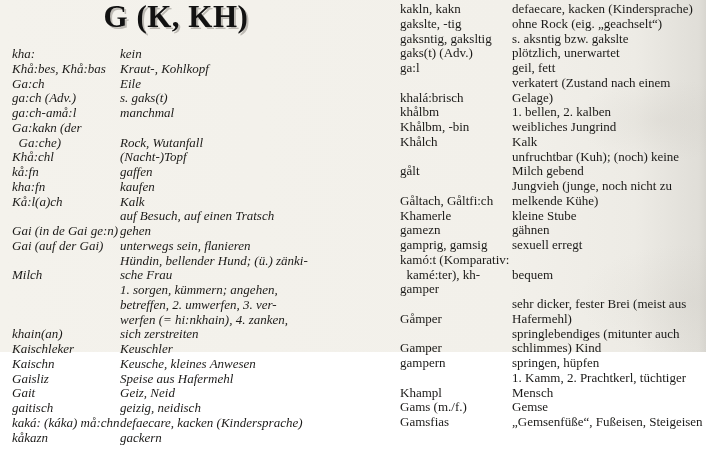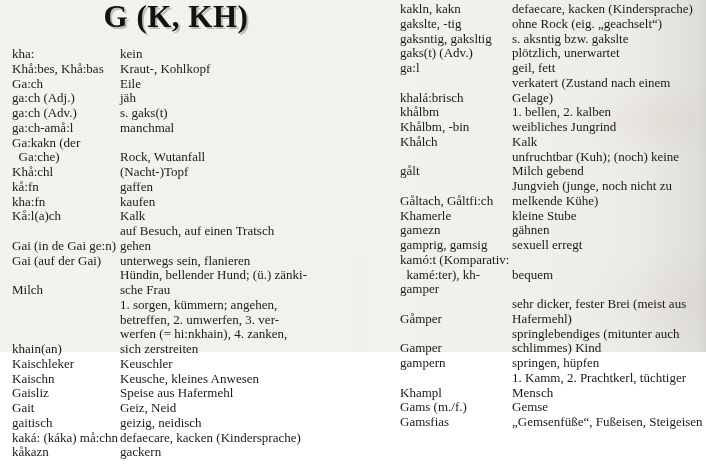--- a/index.html
+++ b/index.html
@@ -32,21 +32,21 @@
     font-weight: bold;
     letter-spacing: 0.5px;
     color: #121212;
     text-shadow: 2px 2px 0 rgba(125,120,112,0.45);
   }
   .column {
     position: absolute;
     font-size: 13px;
     line-height: 14.75px;
   }
-  .column-left  { left: 12px;  top: 47px; width: 340px; }
+  .column-left  { left: 12px;  top: 47px; width: 340px; font-style: italic; }
   .column-right { left: 400px; top: 2px;  width: 306px; }
   .entry { display: flex; align-items: flex-end; }
   .term {
     flex: 0 0 108px;
     white-space: pre;
   }
   .column-right .term { flex-basis: 112px; }
   .def {
     flex: 0 0 auto;
     white-space: pre;
@@ -66,24 +66,20 @@
   <div class="entry">
     <span class="term">Khå:bes, Khå:bas</span>
     <span class="def">Kraut-, Kohlkopf</span>
   </div>
 
   <div class="entry">
     <span class="term">Ga:ch</span>
     <span class="def">Eile</span>
   </div>
 
-  <div class="entry">
-    <span class="term">ga:ch (Adj.)</span>
-    <span class="def">jäh</span>
-  </div>
 
   <div class="entry">
     <span class="term">ga:ch (Adv.)</span>
     <span class="def">s. gaks(t)</span>
   </div>
 
   <div class="entry">
     <span class="term">ga:ch-amå:l</span>
     <span class="def">manchmal</span>
   </div>

